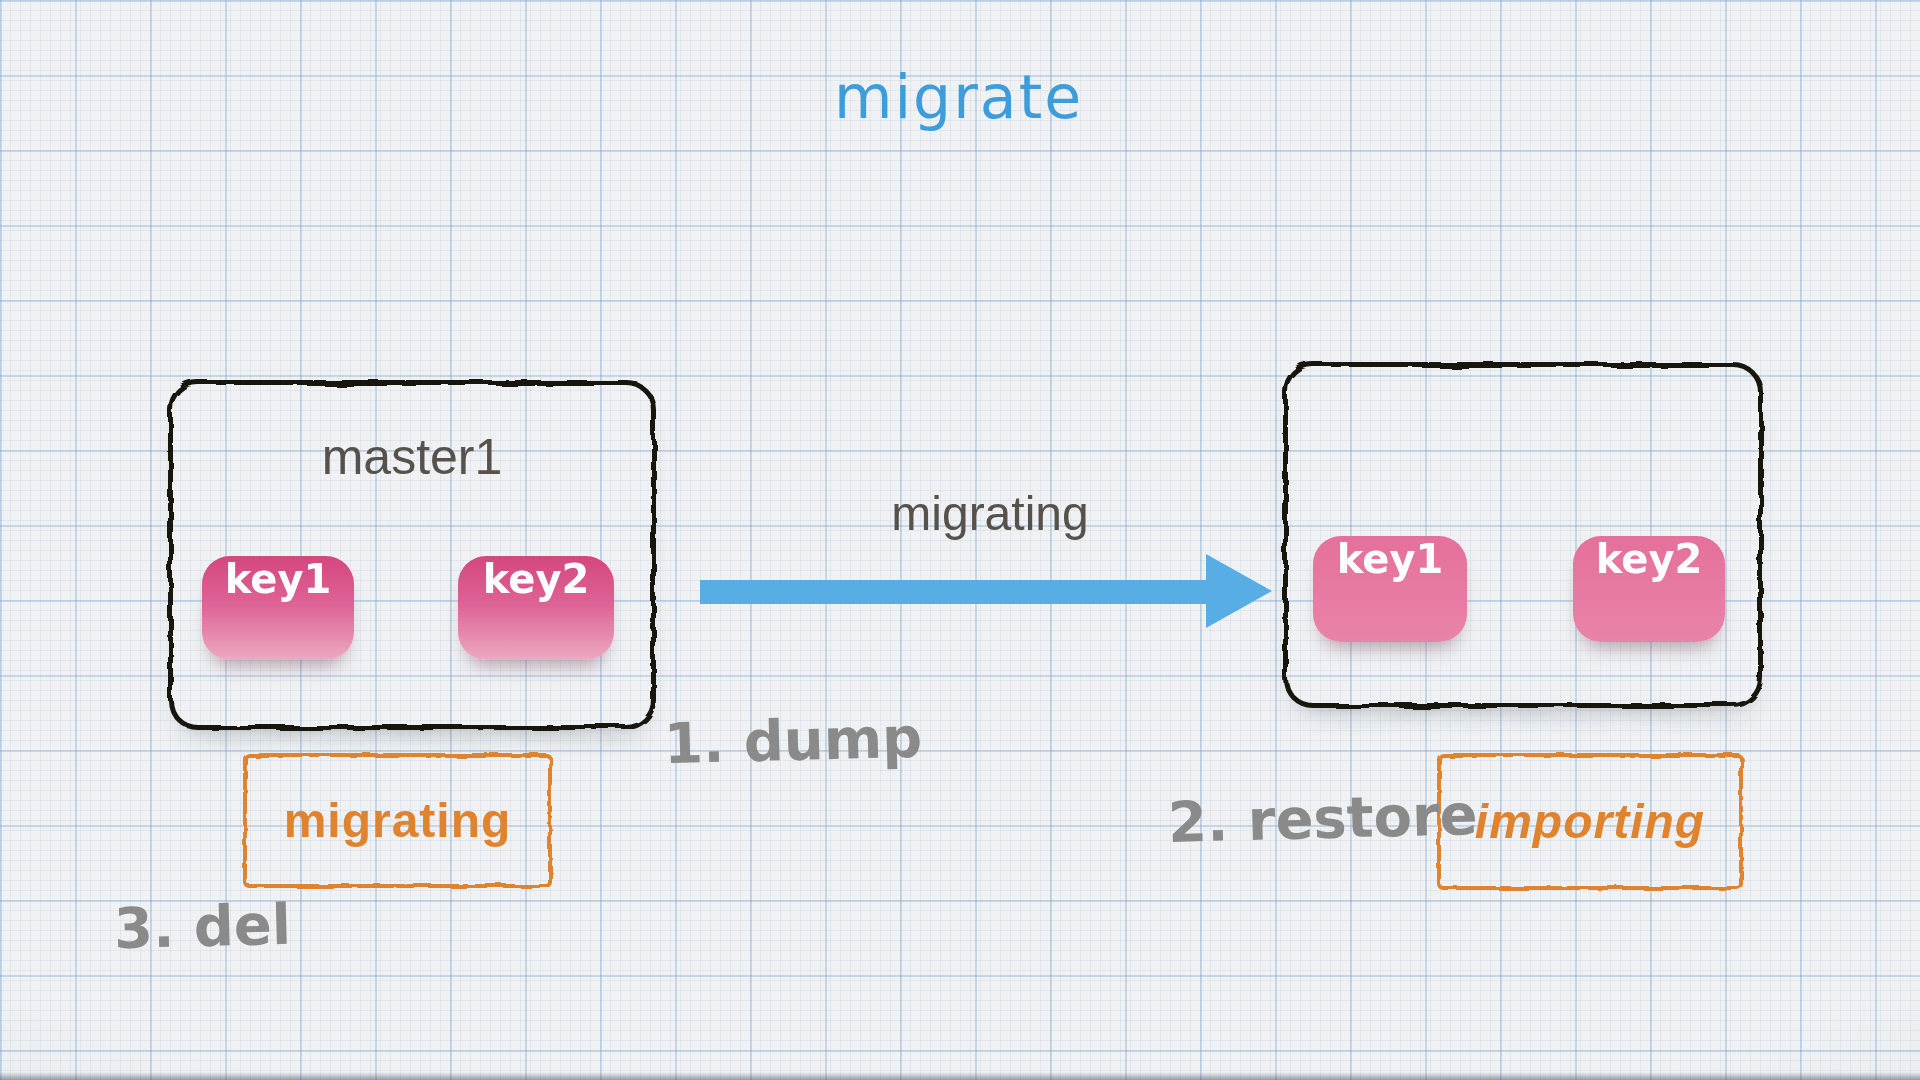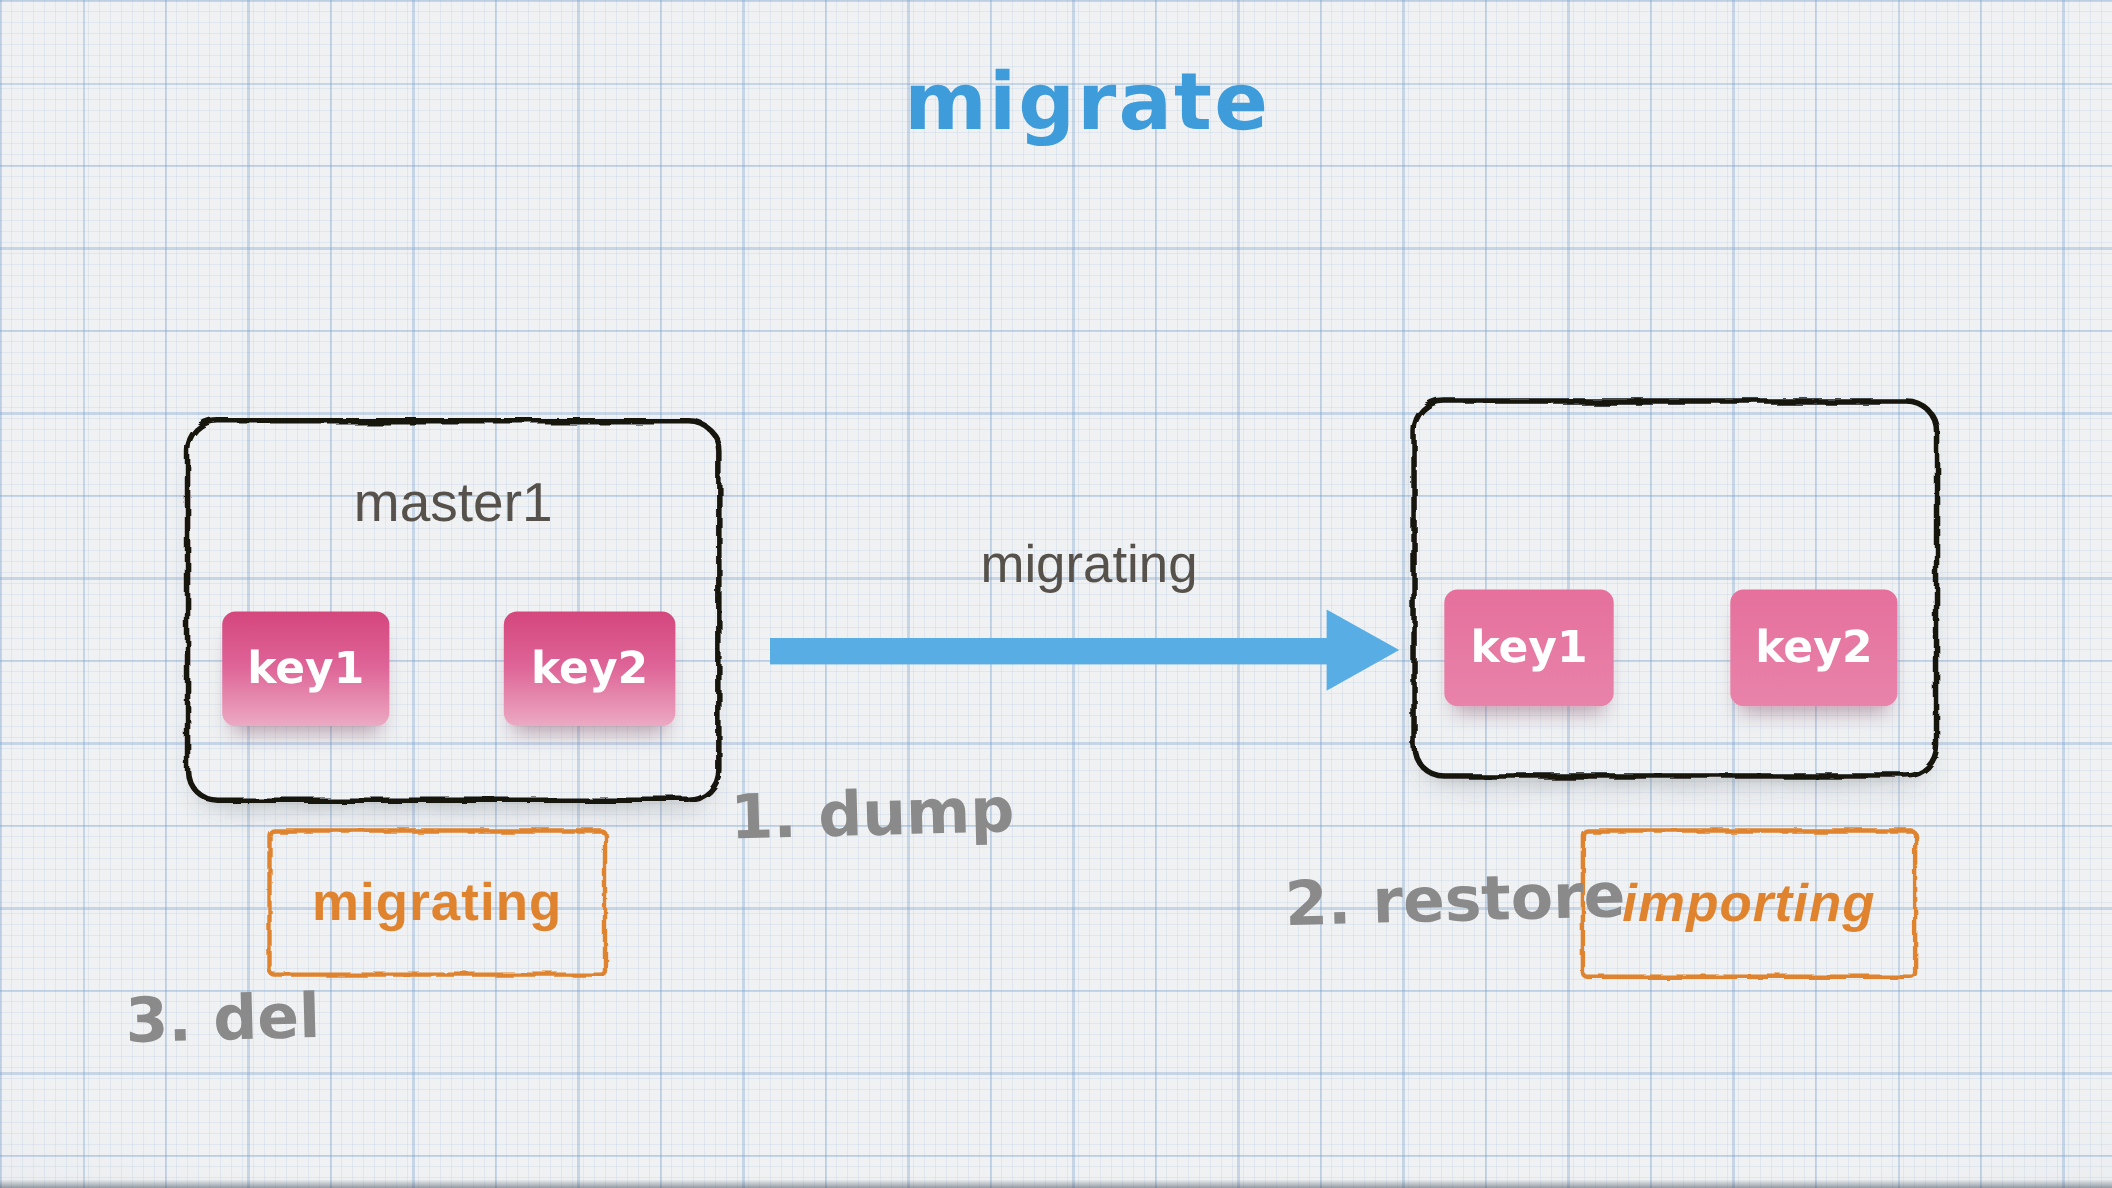--- a/index.html
+++ b/index.html
@@ -17,41 +17,41 @@
       #eff1f3;
   }
   .canvas::after{
     content:"";position:absolute;left:0;right:0;bottom:0;height:8px;
     background:linear-gradient(rgba(70,85,100,0), rgba(70,85,100,0.55));
     pointer-events:none;
   }
   .defs{position:absolute;width:0;height:0;}
 
   .title{
-    position:absolute;left:822px;top:50px;margin:0;
+    position:absolute;left:822px;top:50px;margin:12px;
     font-family:cursive, "DejaVu Sans", sans-serif;
-    font-size:72px;font-weight:bold;color:#3f9cda;letter-spacing:2px;
+    font-size:60px;font-weight:normal;color:#3f9cda;letter-spacing:2px;
   }
 
   .node{position:absolute;}
   .node-m1{left:168px;top:380px;width:488px;height:350px;}
   .node-m2{left:1283px;top:362px;width:480px;height:346px;}
   .sketch-border{
     position:absolute;inset:0;border-radius:30px;
     border:5px solid #16120e;
     filter:url(#rough);
     box-shadow:0 16px 26px -16px rgba(80,90,100,0.45);
   }
   .node-label{
     position:absolute;left:0;right:0;top:48px;text-align:center;
     font-size:50px;color:#56514a;
   }
   .key{
-    position:absolute;border-radius:12px;
-    display:flex;align-items:center;justify-content:center;
+    position:absolute;border-radius:28px;
+    display:flex;justify-content:center;
     box-shadow:0 14px 18px -9px rgba(125,75,100,0.5);
     font-family:cursive, "DejaVu Sans", sans-serif;
     font-size:40px;font-weight:bold;color:#ffffff;
   }
   .key-grad{background:linear-gradient(#d4477d 0%, #de6497 48%, #ecaac3 100%);}
   .key-flat{background:linear-gradient(#e5709c 0%, #e883aa 100%);}
   .m1k1{left:34px;top:176px;width:152px;height:104px;}
   .m1k2{left:290px;top:176px;width:156px;height:104px;}
   .m2k1{left:30px;top:174px;width:154px;height:106px;}
   .m2k2{left:290px;top:174px;width:152px;height:106px;}

